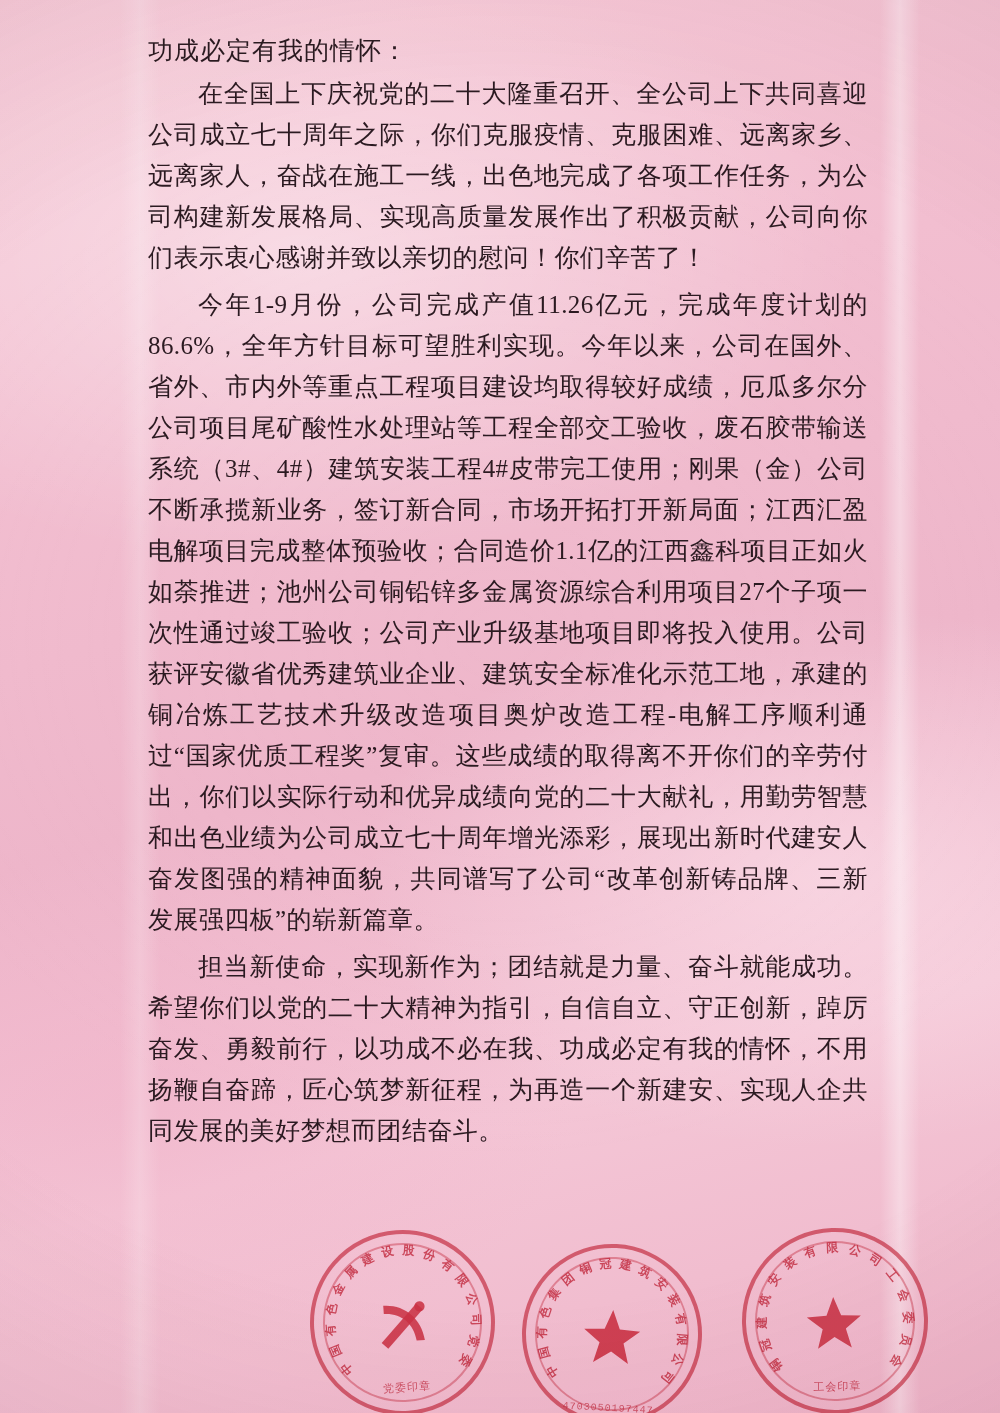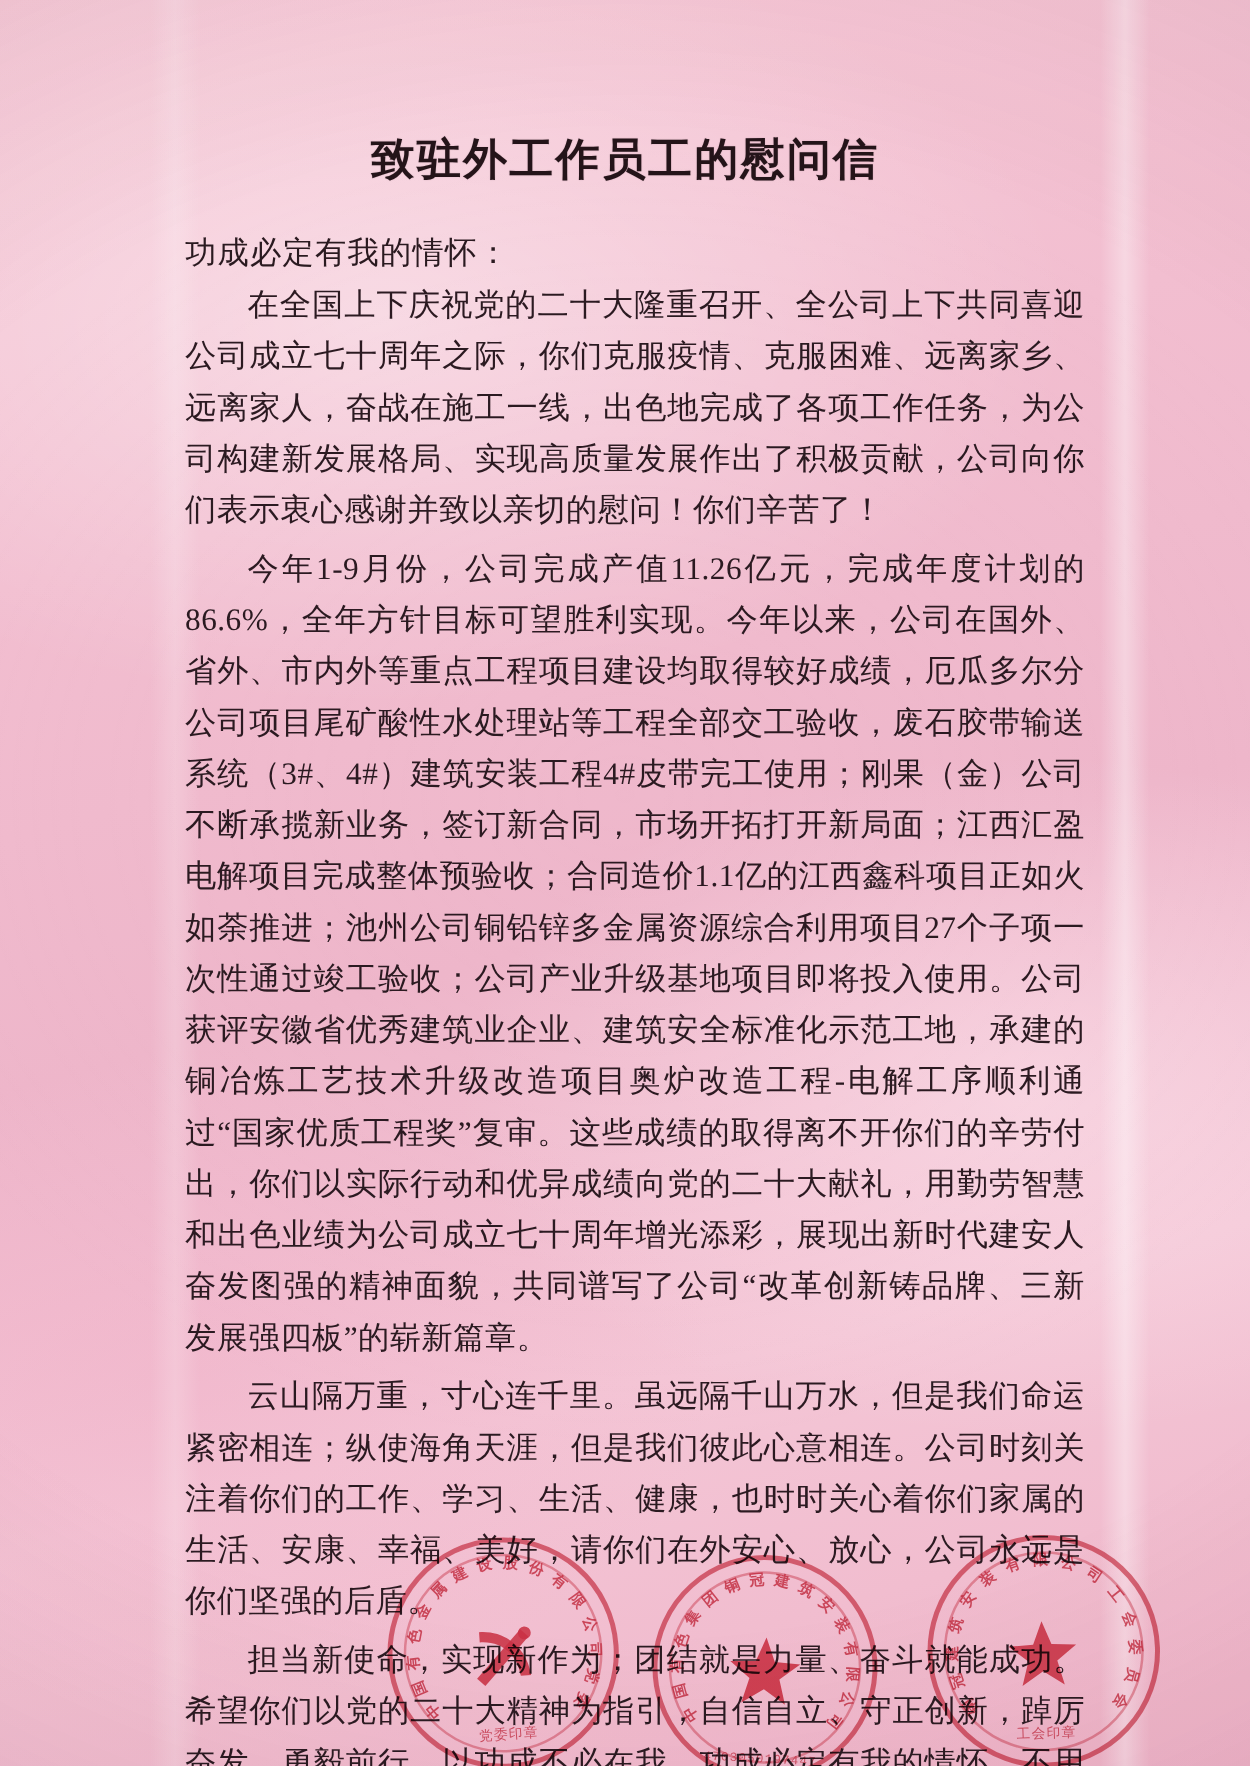--- a/index.html
+++ b/index.html
@@ -181,28 +181,26 @@
 </head>
 <body>
 
 <div id="page">
 
   <div class="crease c1"></div>
   <div class="crease c2"></div>
 
   <div class="doc">
 
-    <h1 id="title">致驻外工作员工的慰问信</h1>
 
     <div class="salutation">功成必定有我的情怀：</div>
 
     <div class="body-wrap">
       <p class="para">在全国上下庆祝党的二十大隆重召开、全公司上下共同喜迎公司成立七十周年之际，你们克服疫情、克服困难、远离家乡、远离家人，奋战在施工一线，出色地完成了各项工作任务，为公司构建新发展格局、实现高质量发展作出了积极贡献，公司向你们表示衷心感谢并致以亲切的慰问！你们辛苦了！</p>
       <p class="para">今年1-9月份，公司完成产值11.26亿元，完成年度计划的86.6%，全年方针目标可望胜利实现。今年以来，公司在国外、省外、市内外等重点工程项目建设均取得较好成绩，厄瓜多尔分公司项目尾矿酸性水处理站等工程全部交工验收，废石胶带输送系统（3#、4#）建筑安装工程4#皮带完工使用；刚果（金）公司不断承揽新业务，签订新合同，市场开拓打开新局面；江西汇盈电解项目完成整体预验收；合同造价1.1亿的江西鑫科项目正如火如荼推进；池州公司铜铅锌多金属资源综合利用项目27个子项一次性通过竣工验收；公司产业升级基地项目即将投入使用。公司获评安徽省优秀建筑业企业、建筑安全标准化示范工地，承建的铜冶炼工艺技术升级改造项目奥炉改造工程-电解工序顺利通过“国家优质工程奖”复审。这些成绩的取得离不开你们的辛劳付出，你们以实际行动和优异成绩向党的二十大献礼，用勤劳智慧和出色业绩为公司成立七十周年增光添彩，展现出新时代建安人奋发图强的精神面貌，共同谱写了公司“改革创新铸品牌、三新发展强四板”的崭新篇章。</p>
-      <p class="para">云山隔万重，寸心连千里。虽远隔千山万水，但是我们命运紧密相连；纵使海角天涯，但是我们彼此心意相连。公司时刻关注着你们的工作、学习、生活、健康，也时时关心着你们家属的生活、安康、幸福、美好，请你们在外安心、放心，公司永远是你们坚强的后盾。</p>
       <p class="para">担当新使命，实现新作为；团结就是力量、奋斗就能成功。希望你们以党的二十大精神为指引，自信自立、守正创新，踔厉奋发、勇毅前行，以功成不必在我、功成必定有我的情怀，不用扬鞭自奋蹄，匠心筑梦新征程，为再造一个新建安、实现人企共同发展的美好梦想而团结奋斗。</p>
 
     </div>
   </div>
 
   <div class="stamps">
 
     <div class="stamp" id="stamp-party">
       <div class="inner-ring"></div>
       <div class="arc-text">

